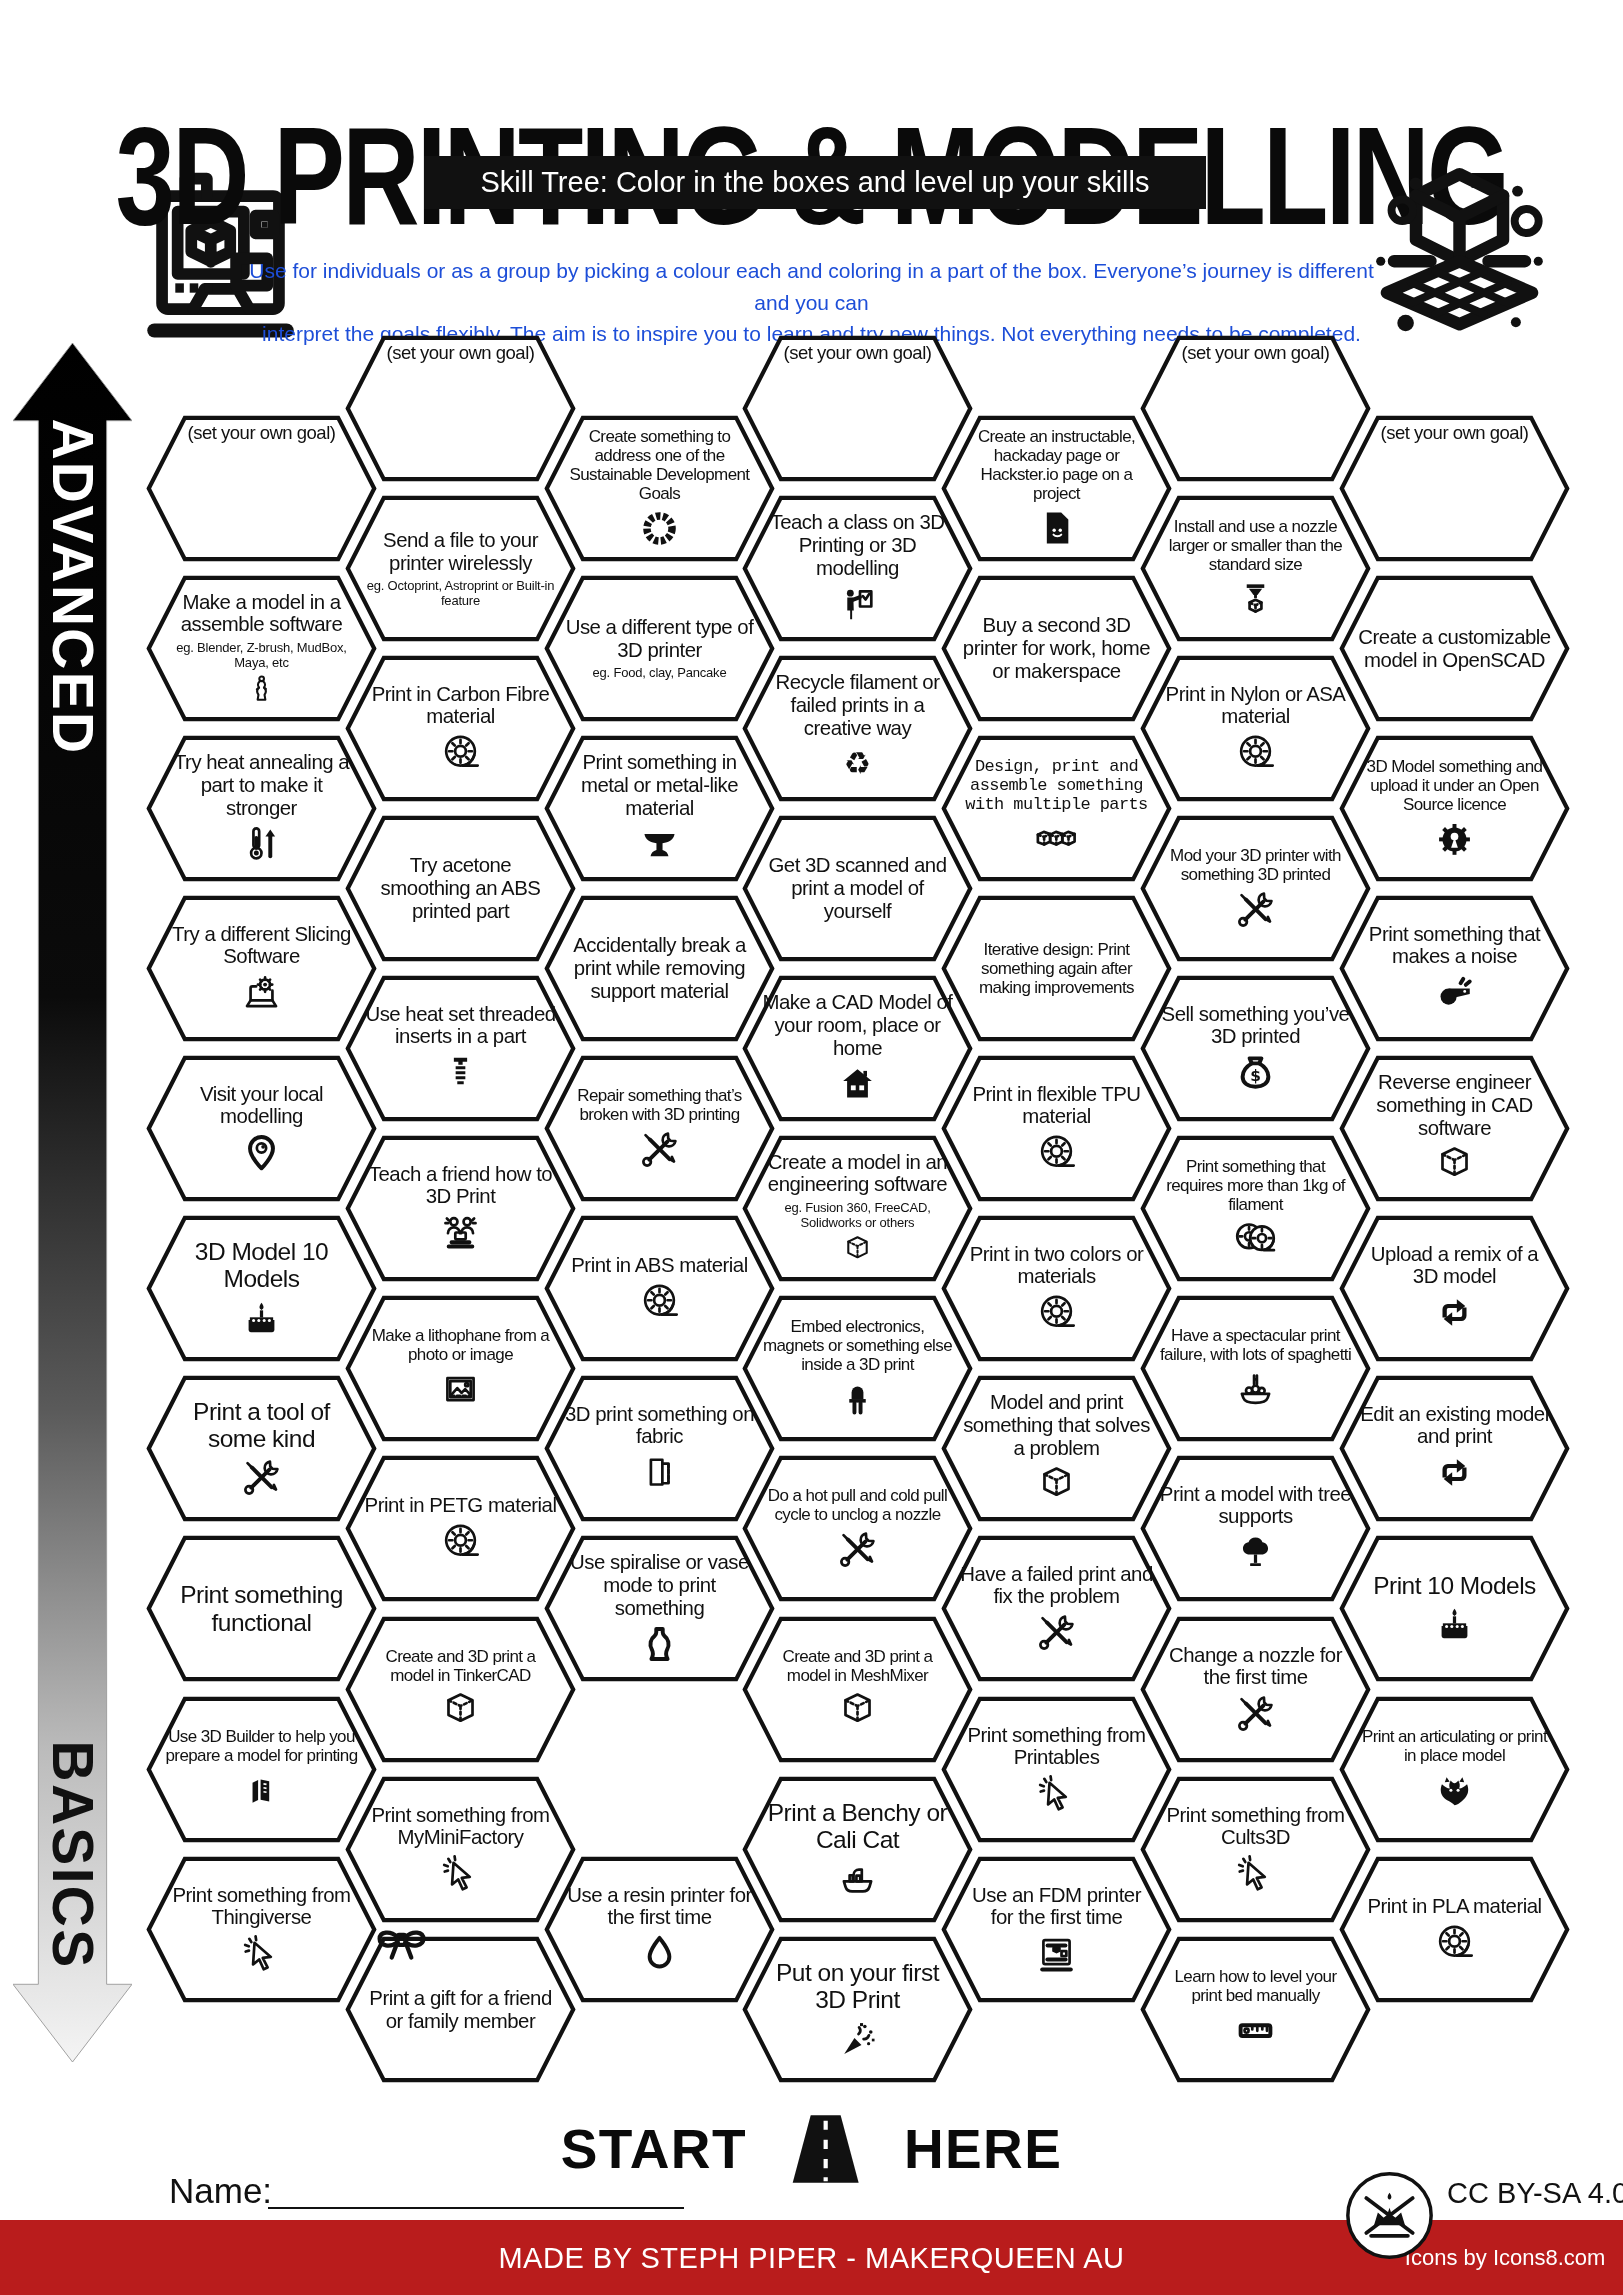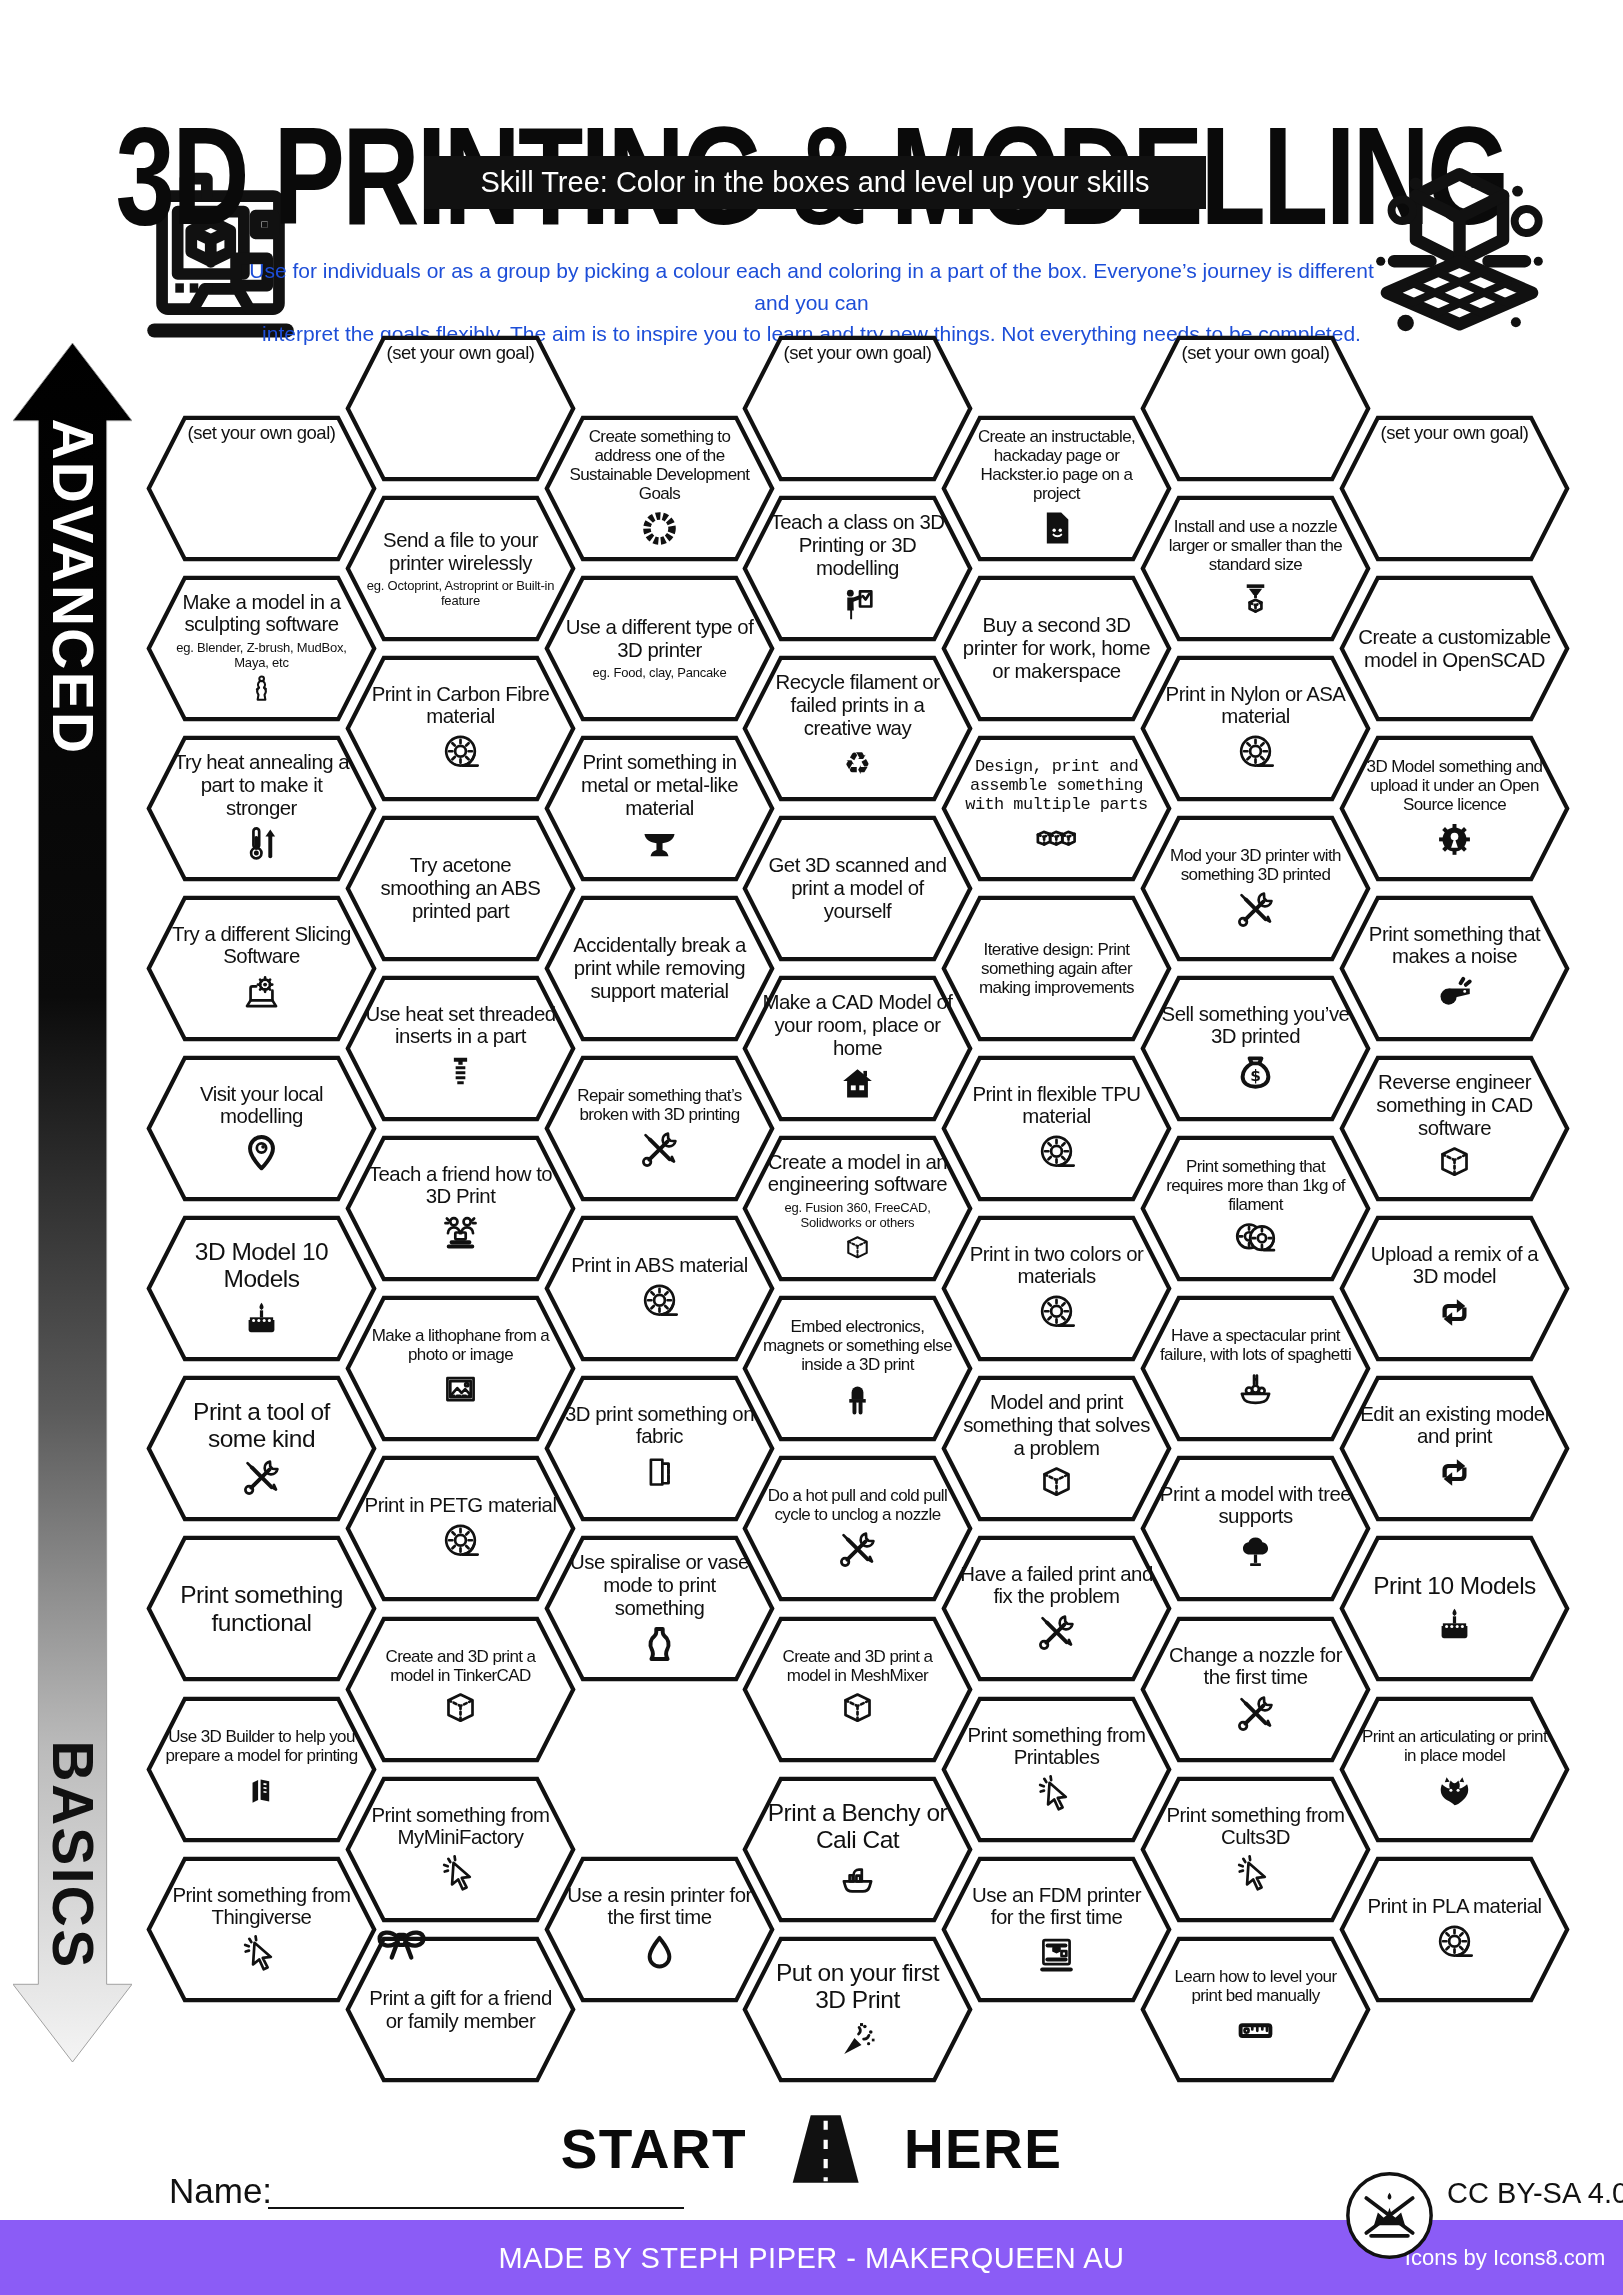--- a/index.html
+++ b/index.html
@@ -48,21 +48,21 @@
   .hex-ic .f{fill:#111;stroke:none;}
 
   
   .start{position:absolute;top:2103px;left:50%;transform:translateX(-50%);display:flex;align-items:center;
          gap:22px;font-size:55px;font-weight:800;letter-spacing:1.4px;color:#0a0a0a;}
   .road{width:113px;height:92px;}
   .name-label{position:absolute;left:169px;top:2171px;font-size:35px;color:#111;}
   .name-line{position:absolute;left:268px;top:2174px;width:416px;height:33px;border-bottom:2.8px solid #111;}
   .license{position:absolute;left:1447px;top:2177px;font-size:29px;color:#111;white-space:nowrap;}
   .mq-logo{position:absolute;left:1343px;top:2169px;width:93px;height:93px;z-index:5;}
-  .footer-bar{position:absolute;left:0;top:2220px;width:100%;height:76px;background:#8b5cf6;color:#fff;}
+  .footer-bar{position:absolute;left:0;top:2220px;width:100%;height:76px;background:#b91c1c;color:#fff;}
   .credit{position:absolute;left:50%;top:50%;transform:translate(-50%,-50%);font-size:29px;letter-spacing:0.5px;white-space:nowrap;}
   .icons-credit{position:absolute;right:17.6px;top:50%;transform:translateY(-50%);font-size:22px;}
 </style>
 </head>
 <body>
 
 <div class="printer-logo">
   <svg class="bigic" viewBox="0 0 48 48">
     <rect class="s3" x="9" y="9" width="30" height="29" rx="1.5"></rect>
     <path d="M17.5,37.5 l3,-5 h8 l3,5 z" fill="#fff"></path>
@@ -133,21 +133,21 @@
       </svg>
       <div class="hex-body">
         <div class="hex-title ">(set your own goal)</div>
       </div>
     </div>
     <div class="hex" style="left: 146px; top: 574px;">
       <svg class="hexborder" viewBox="0 0 500 322">
         <polygon points="6,161 84,8 416,8 494,161 416,314 84,314"></polygon>
       </svg>
       <div class="hex-body">
-        <div class="hex-title ">Make a model in a sculpting software</div>
+        <div class="hex-title ">Make a model in a assemble software</div>
         <div class="hex-sub">eg. Blender, Z-brush, MudBox, Maya, etc</div>
         <svg class="hex-ic ic-sm" viewBox="0 0 24 24">
           <circle class="s" cx="12.1" cy="4.2" r="1.7"></circle>
           <path class="s" d="M10.7,6.1 C9.2,7.3 9,9.2 10.2,10.6 C8.6,12.2 8.5,14.2 9.8,15.8 L9.2,19.4 H14.8 L14.2,15.8 C15.5,14.2 15.4,12.2 13.8,10.6 C15,9.2 14.8,7.3 13.3,6.1"></path>
           <path class="s" d="M10.2,10.6 L8.6,11.8 M13.8,10.6 L15.2,11.6"></path>
         </svg>
       </div>
     </div>
     <div class="hex" style="left: 146px; top: 734px;">
       <svg class="hexborder" viewBox="0 0 500 322">

